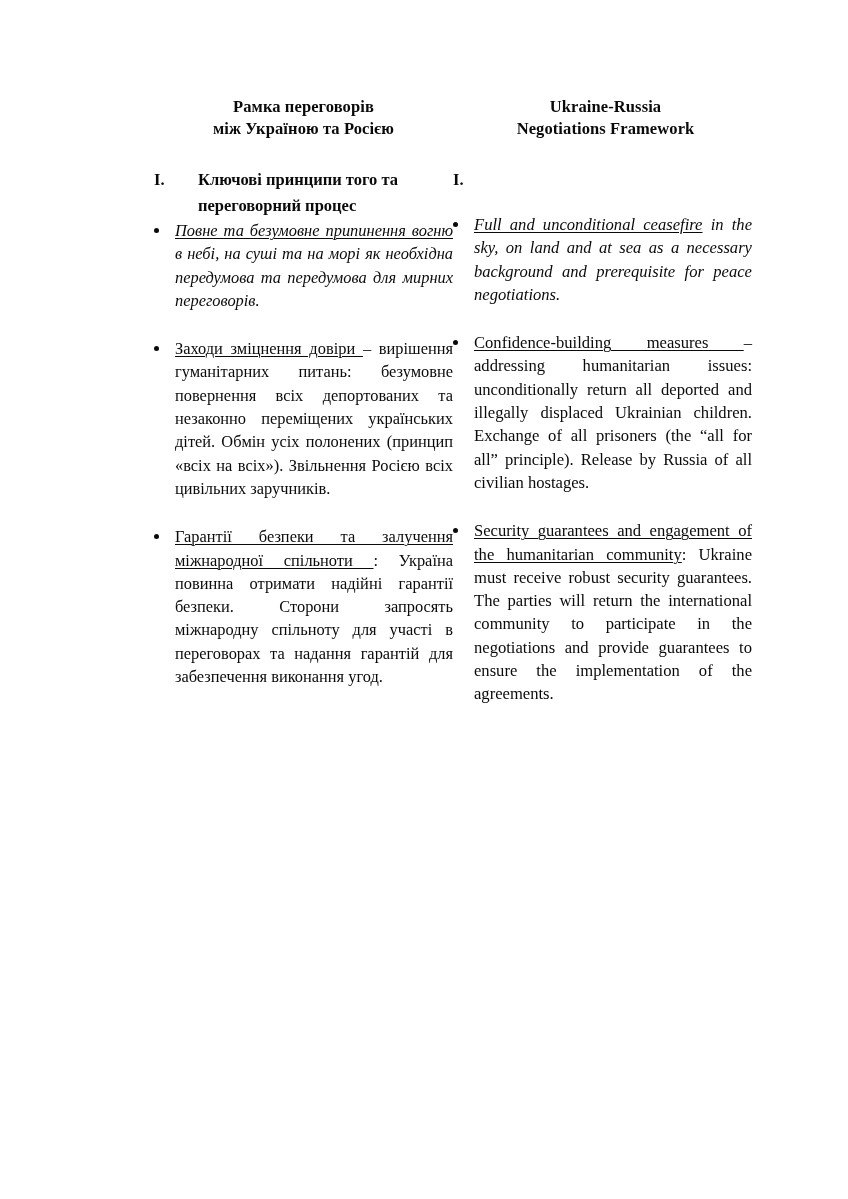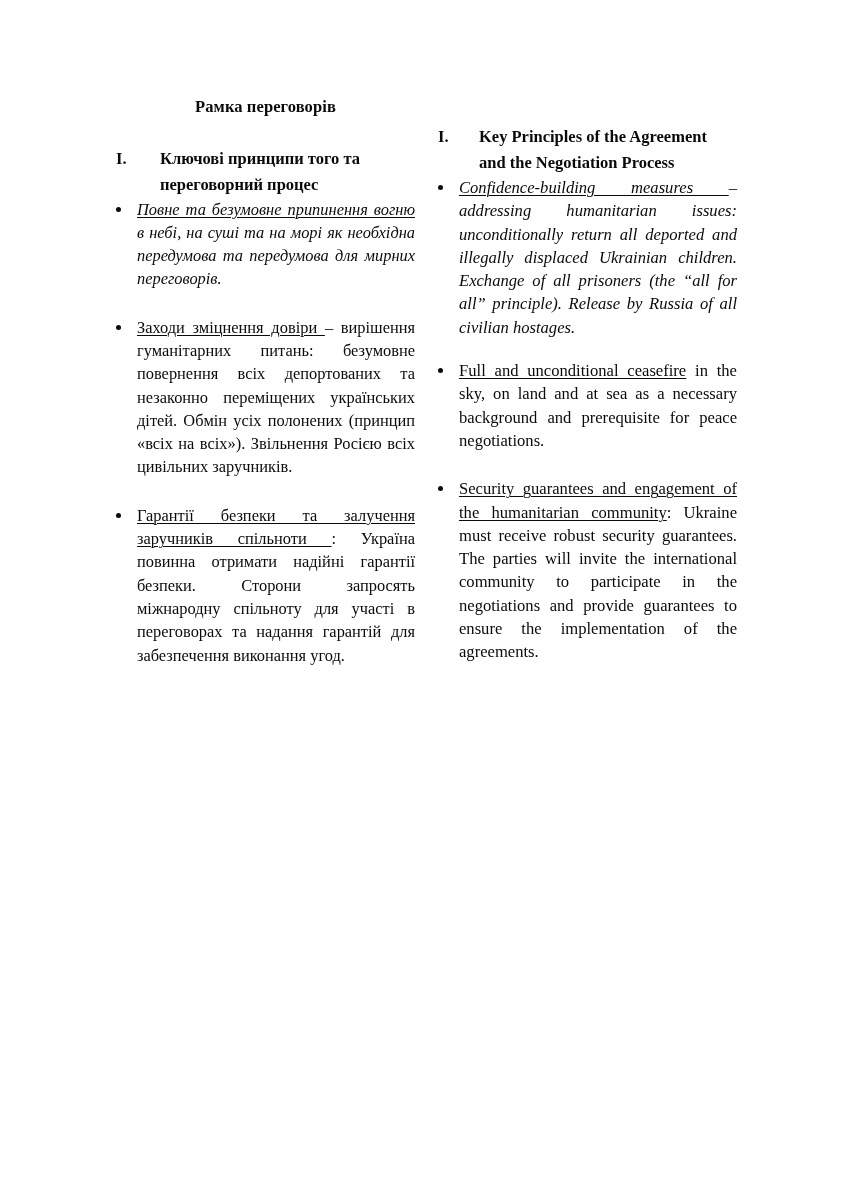--- a/index.html
+++ b/index.html
@@ -21,25 +21,25 @@
     width: 848px;
     height: 1199px;
     background: #ffffff;
     box-sizing: border-box;
   }
 
   
   .columns {
     position: absolute;
     top: 96px;
-    left: 116px;
+    left: 132px;
     width: 620px;
     display: flex;
-    gap: 23px;
     align-items: flex-start;
+    justify-content: flex-end;
   }
 
   .col {
     width: 299px;
     flex: 0 0 299px;
   }
 
   
   .doc-title {
     font-weight: bold;
@@ -120,20 +120,21 @@
 <body>
 
 <div class="page">
 
   <div class="columns">
 
     <div class="col col-left">
 
       <div class="doc-title">
         <span class="tline">Рамка переговорів</span>
+        <span class="tline">між Україною та Росією</span>
       </div>
 
       <div class="section-heading">
         <span class="numeral">I.</span>
         <span class="heading-text">Ключові принципи того та переговорний процес</span>
       </div>
 
       <ul class="bullets">
 
         <li class="bullet bullet-start">
@@ -142,51 +143,54 @@
         </li>
 
         <li class="bullet">
           <span class="dot"></span>
           <span class="body"><span class="u">Заходи зміцнення довіри </span><span>– вирішення гуманітарних питань: безумовне повернення всіх депортованих та незаконно переміщених українських дітей. Обмін усіх полонених (принцип «всіх на всіх»). Звільнення Росією всіх цивільних заручників.</span></span>
         </li>
 
 
         <li class="bullet">
           <span class="dot"></span>
-          <span class="body"><span class="u">Гарантії безпеки та залучення заручників спільноти </span><span>: Україна повинна отримати надійні гарантії безпеки. Сторони запросять міжнародну спільноту для участі в переговорах та надання гарантій для забезпечення виконання угод.</span></span>
+          <span class="body"><span class="u">Гарантії безпеки та залучення міжнародної спільноти </span><span>: Україна повинна отримати надійні гарантії безпеки. Сторони запросять міжнародну спільноту для участі в переговорах та надання гарантій для забезпечення виконання угод.</span></span>
         </li>
 
 
       </ul>
     </div>
 
     <div class="col col-right">
 
+      <div class="doc-title">
+        <span class="tline">Ukraine-Russia</span>
+        <span class="tline">Negotiations Framework</span>
+      </div>
 
       <div class="section-heading">
         <span class="numeral">I.</span>
-        <span class="heading-text">Key Principles of the Agreement and the Negotiation Process</span>
       </div>
 
       <ul class="bullets">
+
+        <li class="bullet bullet-start">
+          <span class="dot"></span>
+          <span class="body"><span class="u">Full and unconditional ceasefire</span><span> in the sky, on land and at sea as a necessary background and prerequisite for peace negotiations.</span></span>
+        </li>
 
         <li class="bullet">
           <span class="dot"></span>
           <span class="body"><span class="u">Confidence-building measures </span><span>– addressing humanitarian issues: unconditionally return all deported and illegally displaced Ukrainian children. Exchange of all prisoners (the “all for all” principle). Release by Russia of all civilian hostages.</span></span>
         </li>
 
-        <li class="bullet bullet-start">
-          <span class="dot"></span>
-          <span class="body"><span class="u">Full and unconditional ceasefire</span><span> in the sky, on land and at sea as a necessary background and prerequisite for peace negotiations.</span></span>
-        </li>
-
 
         <li class="bullet">
           <span class="dot"></span>
-          <span class="body"><span class="u">Security guarantees and engagement of the humanitarian community</span><span>: Ukraine must receive robust security guarantees. The parties will invite the international community to participate in the negotiations and provide guarantees to ensure the implementation of the agreements.</span></span>
+          <span class="body"><span class="u">Security guarantees and engagement of the humanitarian community</span><span>: Ukraine must receive robust security guarantees. The parties will return the international community to participate in the negotiations and provide guarantees to ensure the implementation of the agreements.</span></span>
         </li>
 
 
       </ul>
     </div>
 
   </div>
 </div>
 
 </body></html>

